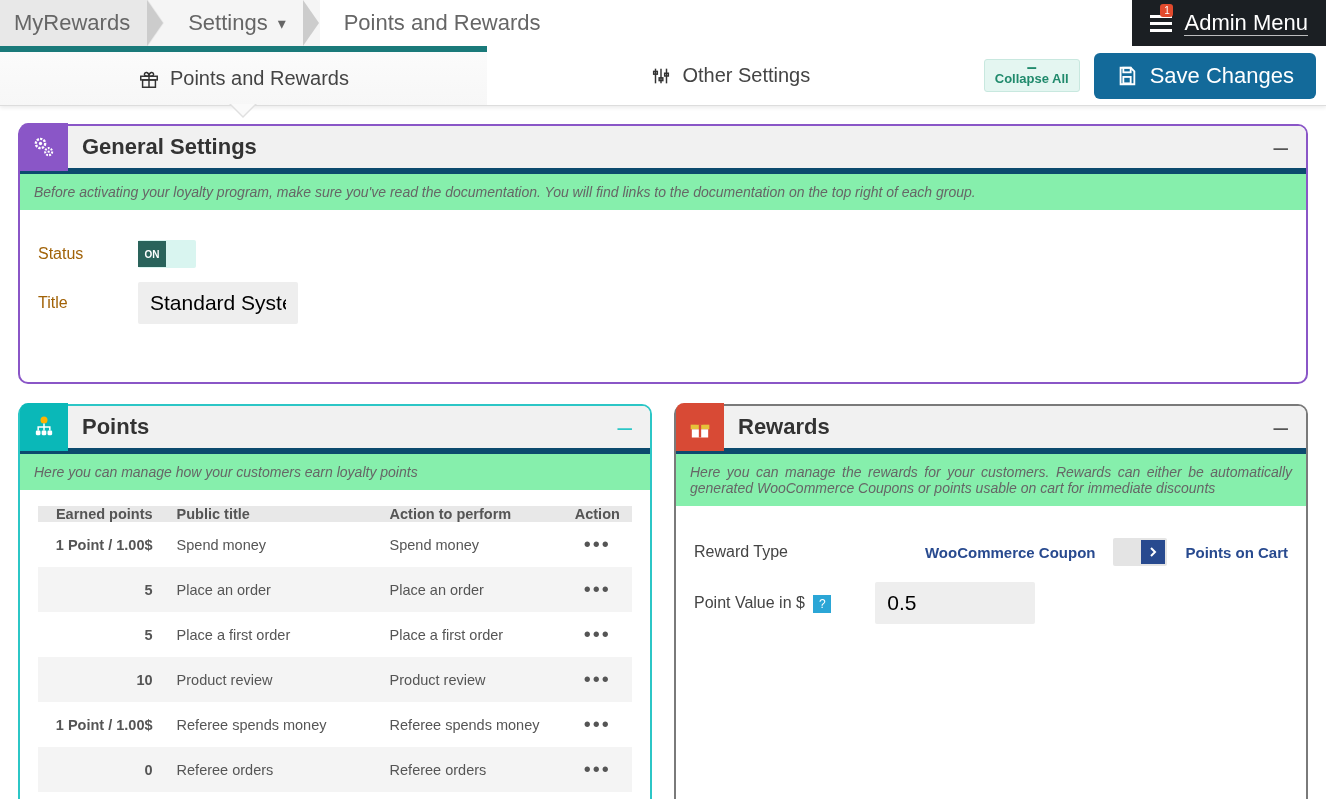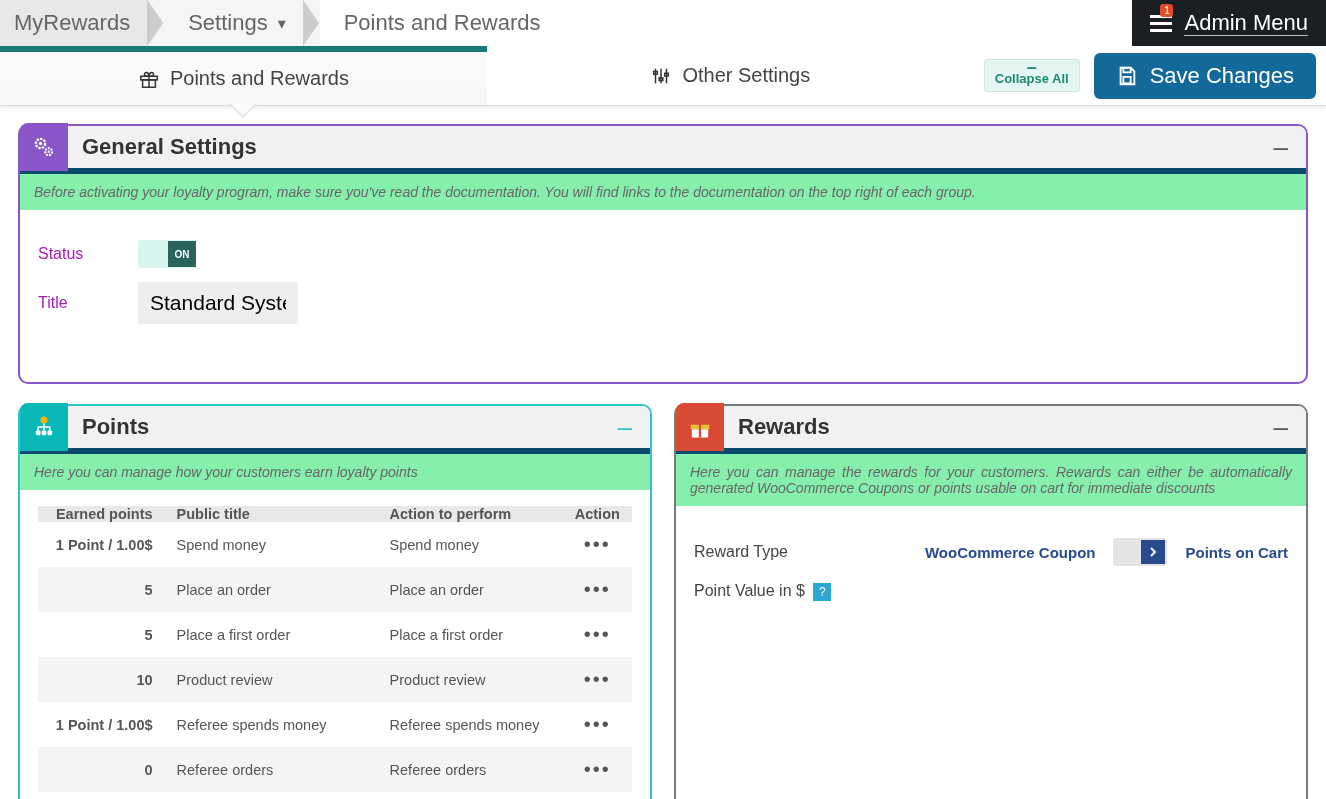--- a/index.html
+++ b/index.html
@@ -181,26 +181,26 @@
   .panel.teal .panel-collapse { color: #2cc6c6; }
   .panel-desc {
     background: #86efac;
     font-style: italic;
     font-size: 14px;
     color: #666;
     padding: 10px 14px;
   }
   .panel-body { padding: 16px 18px; }
   .field-row { display: flex; align-items: center; margin: 14px 0; gap: 30px; }
-  .field-label { width: 70px; font-size: 16px; color: #a21caf; }
+  .field-label { width: 70px; font-size: 16px; color: #a16207; }
   .toggle {
     width: 58px; height: 28px;
     background: #d9f5f0;
     border-radius: 2px;
-    display: flex; align-items: center; justify-content: flex-end;
+    display: flex; align-items: center; 
   }
   .toggle-handle {
     width: 28px; height: 26px;
     background: #2a635b;
     color: #fff; font-size: 10px; font-weight: bold;
     display:flex;align-items:center;justify-content:center;
   }
   .text-input {
     background: #eeeeee;
     border: none;
@@ -455,20 +455,21 @@
               </div>
             </div>
             <span class="rwd-opt">Points on Cart</span>
           </div>
         </div>
         <div class="rwd-row">
           <div class="rwd-label">
             <span>Point Value in $</span>
             <span class="help">?</span>
           </div>
+          <input class="text-input rwd-input" value="0.5" style="">
         </div>
       </div>
 
     </div>
 
   </div>
 
 </div>
 
 </body></html>

